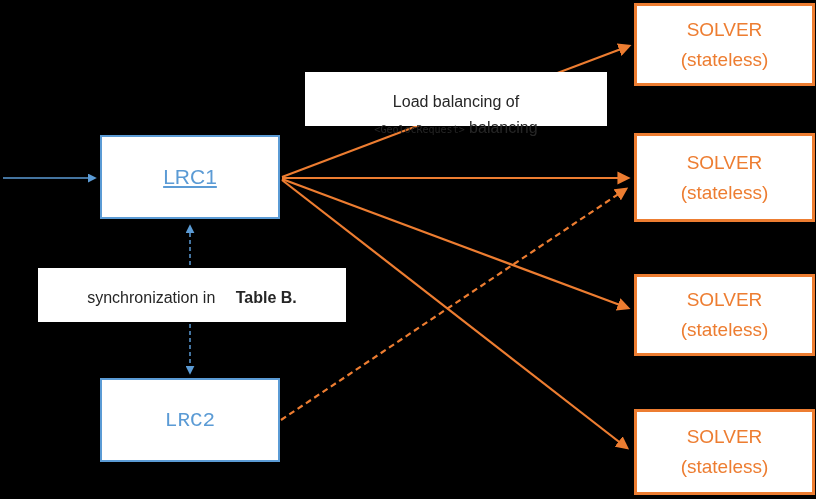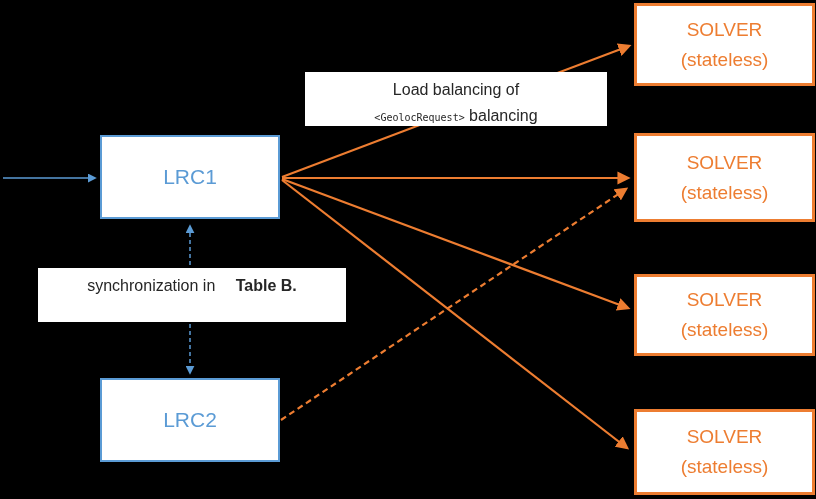--- a/index.html
+++ b/index.html
@@ -21,22 +21,22 @@
     align-items: center;
     justify-content: center;
     text-align: center;
   }
   .lrc {
     width: 180px; height: 84px;
     border: 2.5px solid #5B9BD5;
     color: #5B9BD5;
     font-size: 21px;
   }
-  #lrc1 { left: 100px; top: 135px; }
-  #lrc2 { left: 100px; top: 378px; }
+  #lrc1 { left: 100px; top: 135px; text-decoration: underline; }
+  #lrc2 { left: 100px; top: 378px; font-family: Liberation Mono, monospace; }
 
   .solver {
     width: 181px;
     border: 3px solid #ED7D31;
     color: #ED7D31;
     font-size: 19px;
     line-height: 30px;
   }
   #solver1 { left: 634px; top: 3px;   height: 83px; }
   #solver2 { left: 634px; top: 133px; height: 89px; }
@@ -44,21 +44,21 @@
   #solver4 { left: 634px; top: 409px; height: 86px; }
 
   .flabel {
     position: absolute;
     box-sizing: border-box;
     background: #fff;
     color: #262626;
     font-size: 16px;
     line-height: 26px;
     text-align: center;
-    padding-top: 5px;
+    padding-top: 17px;
   }
   #label-lb   { left: 305px; top: 72px;  width: 302px; height: 54px; }
   #label-sync { left: 38px;  top: 268px; width: 308px; height: 54px; }
 
   .mono { font-family: "DejaVu Sans Mono", monospace; font-size: 10px; }
   .bold { font-weight: 700; margin-left: 16px; }
 </style>
 </head>
 <body>
 

